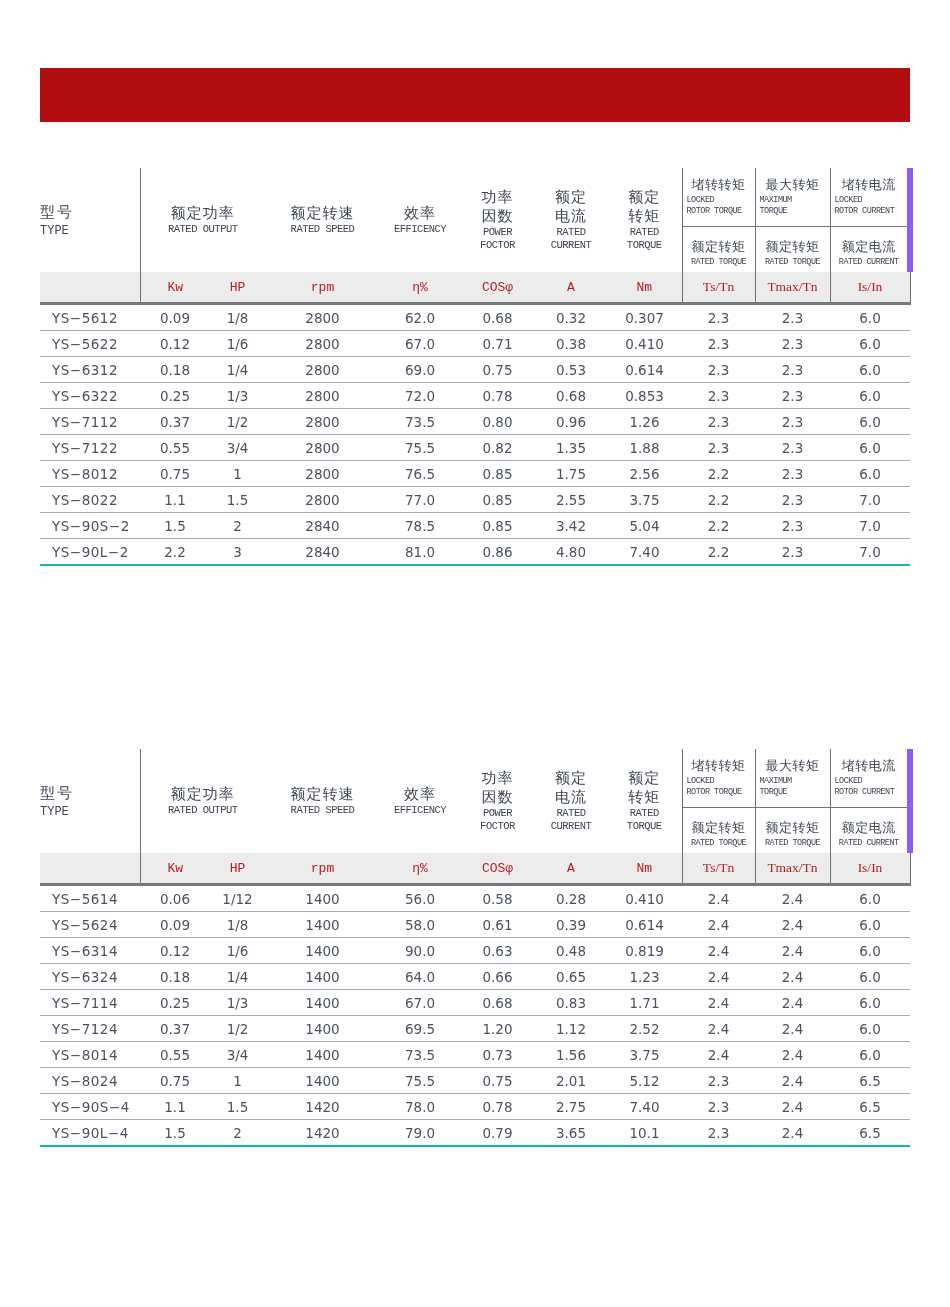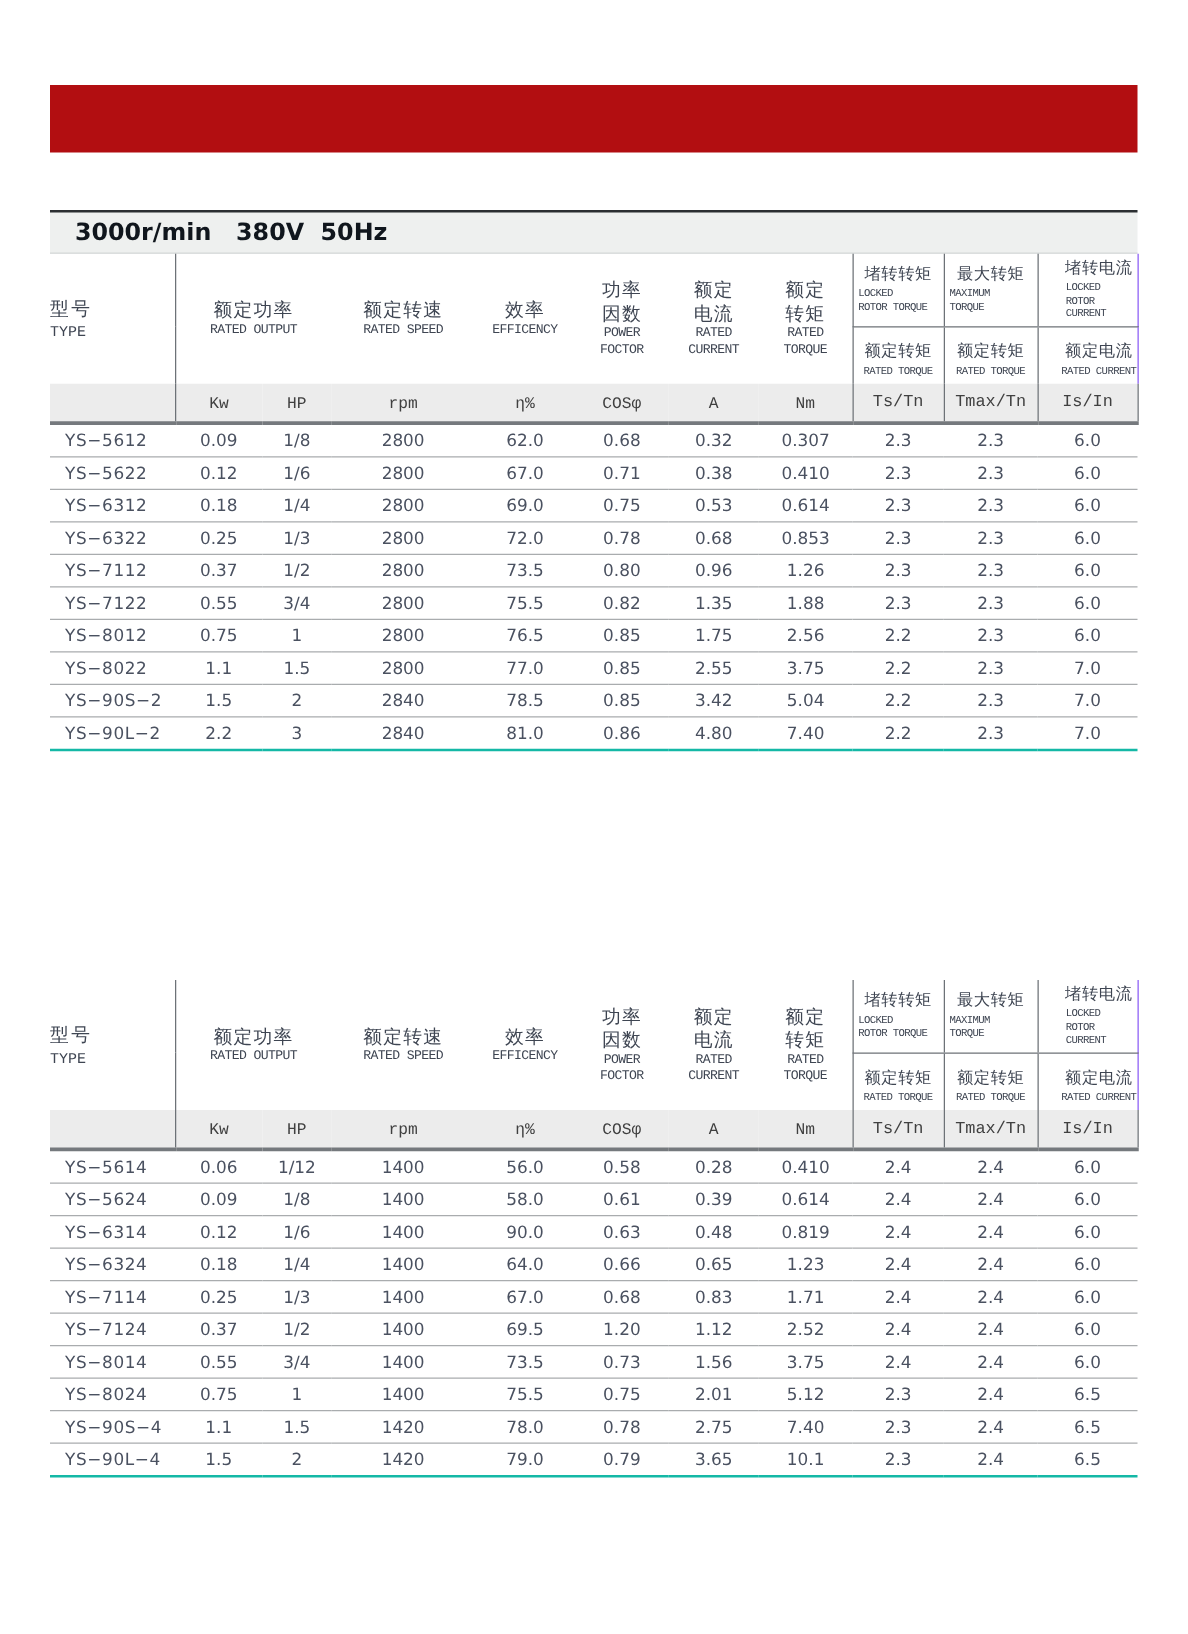--- a/index.html
+++ b/index.html
@@ -78,46 +78,46 @@
     letter-spacing: -0.5px;
   }
   .type-zh { display:block; font-size: 15px; letter-spacing: 2px; }
   .type-en { display:block; font-family: "Liberation Mono", monospace; font-size: 12px; margin-top: 2px; }
   th.ratio {
     border-left: 1px solid #6d7277;
     vertical-align: top;
     text-align: center;
     padding-top: 6px;
   }
-  th.ratio.last { border-right: 1px solid #8b5cf6; padding-left: 18px; }
+  th.ratio.last { border-right: 6px solid #8b5cf6; }
   th.ratio.top { border-bottom: 1px solid #6d7277; }
   th.ratio .zh { font-size: 13px; letter-spacing: 0.5px; }
   th.ratio .en {
     font-size: 8.5px;
     text-align: left;
     padding-left: 4px;
     margin-top: 2px;
     letter-spacing: -0.5px;
   }
   th.ratio.bottom { padding-top: 8px; }
   th.ratio.bottom .en { text-align: center; padding-left: 0; }
   
   tr.units-row th {
     background: #ececec;
     height: 30px;
     border-bottom: 3px solid #75797d;
     font-family: "Liberation Mono", monospace;
     font-size: 13px;
-    color: #404040;
+    color: #b91c1c;
     text-align: center;
   }
   tr.units-row th.type-blank { border-right: 1px solid #6d7277; }
   tr.units-row th.ratio-unit {
     border-left: 1px solid #6d7277;
-    font-family: Liberation Mono, monospace;
+    font-family: Liberation Serif, serif;
     font-size: 13.5px;
   }
   tr.units-row th.ratio-unit.last { border-right: 1px solid #6d7277; }
   
   tbody td {
     height: 25px;
     border-bottom: 1px solid #a9acae;
     font-size: 13.5px;
     color: #4a5160;
     text-align: center;
@@ -132,23 +132,20 @@
   tr.hdr-sub { height: 46px; }
 </style>
 </head>
 <body>
 
 <div class="banner">
   <span>YS (MS) 系列技术参数 / YS (MS) series motor technology parameters</span>
 </div>
 
 <div class="spec-section first">
-  <div class="section-bar">
-    <span class="section-title">3000r/min   380V  50Hz</span>
-  </div>
   <table class="spec">
     <colgroup>
       <col style="width:100px">
         <col style="width:70px">
         <col style="width:55px">
       <col style="width:115px">
         <col style="width:80px">
         <col style="width:75px">
       <col style="width:72px">
         <col style="width:75px">

